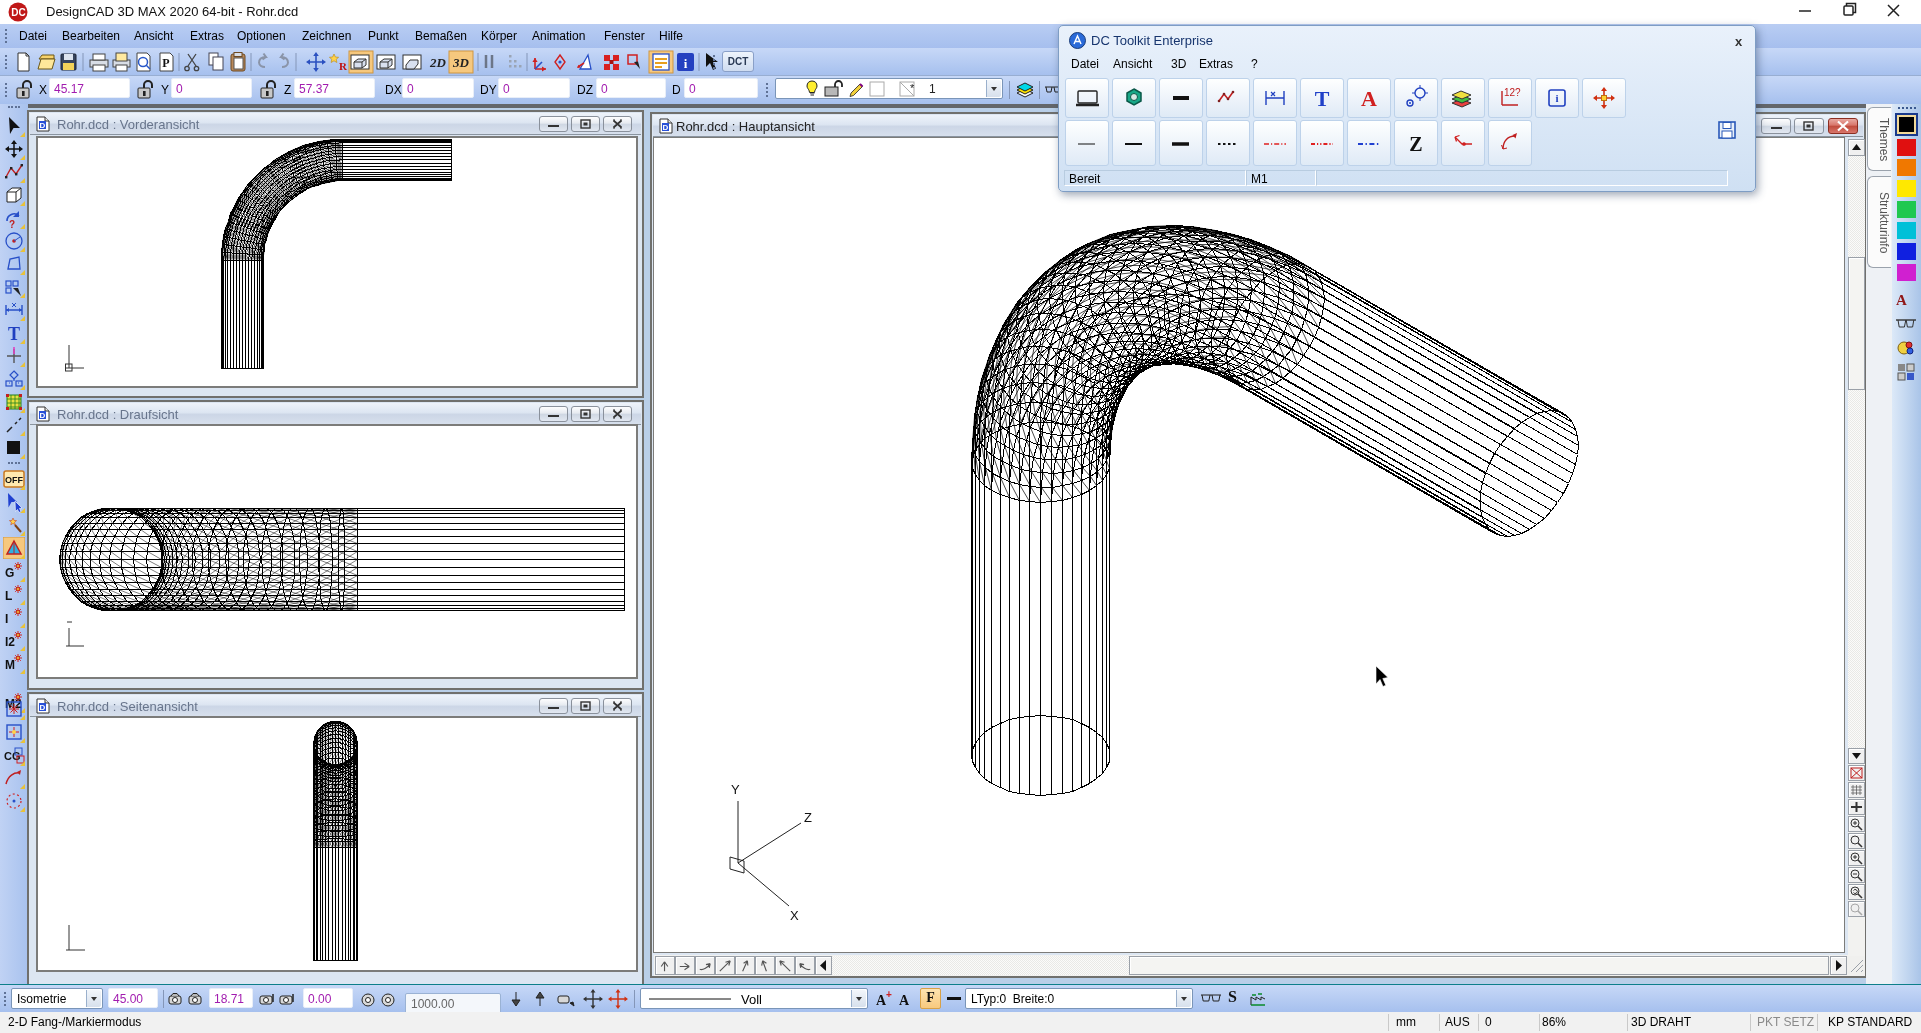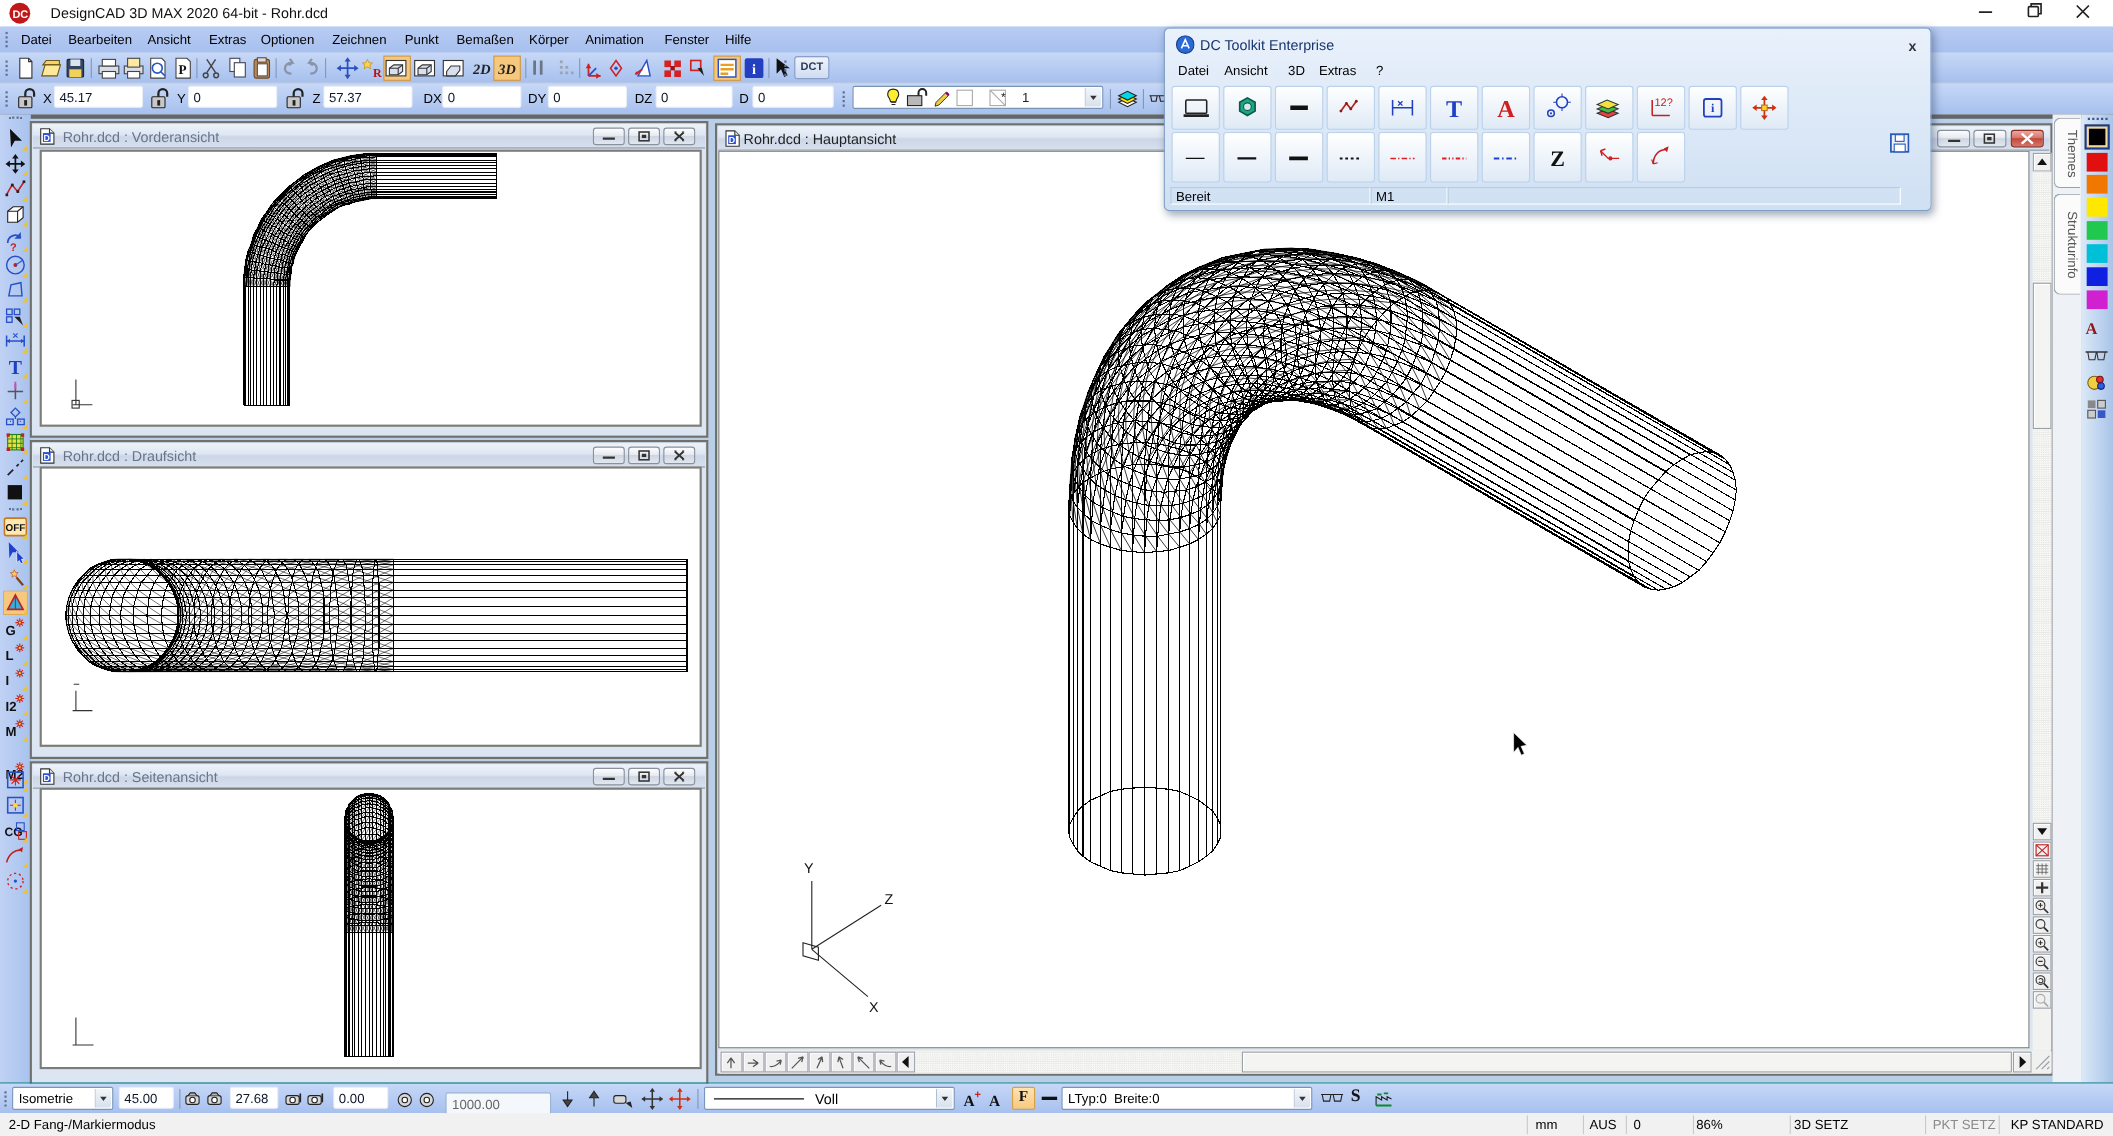--- a/index.html
+++ b/index.html
@@ -2,21 +2,21 @@
 <html><head><meta charset="utf-8"><style>
 *{margin:0;padding:0;box-sizing:border-box}
 html,body{width:1921px;height:1033px;overflow:hidden;font-family:"Liberation Sans",sans-serif;background:#fff}
 .abs{position:absolute}
 #titlebar{left:0;top:0;width:1921px;height:24px;background:#fff}
 #titlebar .txt{left:46px;top:4px;font-size:13px;color:#111}
 #menubar{left:0;top:24px;width:1921px;height:24px;background:linear-gradient(#b9cdf3,#a6bfee)}
 .grip{width:5px;border-left:2px dotted #5f7296;height:14px}
 #toolbar{left:0;top:48px;width:1921px;height:28px;background:linear-gradient(#c7d8f7,#a6c0ee);border-bottom:1px solid #98aed2}
 #coordbar{left:0;top:76px;width:1921px;height:28px;background:linear-gradient(#c7d8f7,#a6c0ee)}
-.field{top:2px;height:20px;background:#fff;border:1px solid #e8eef8;border-radius:2px;font-size:12px;color:#0f172a;padding:3px 4px 0 4px}
+.field{top:2px;height:20px;background:#fff;border:1px solid #e8eef8;border-radius:2px;font-size:12px;color:#a21caf;padding:3px 4px 0 4px}
 .flab{top:7px;font-size:12px;color:#000}
 #mdi{left:0;top:104px;width:1921px;height:880px;background:#b9cfe8;border-top:4px solid #63666b}
 #lbar{left:0;top:104px;width:28px;height:880px;background:linear-gradient(90deg,#c0d2f4,#a8c2ee)}
 .licon{left:3px;width:22px;height:22px}
 .ltri{position:absolute;right:0;bottom:0;width:0;height:0;border-left:5px solid transparent;border-bottom:5px solid #e8c23a}
 .cwin{background:#dce6f2;border:2px solid #70706d}
 .ctitle{left:1px;top:1px;right:1px;height:22px;background:linear-gradient(#eef3fa 0%,#dde6f2 45%,#ccd6e6 55%,#d7e0ed 100%);border-bottom:1px solid #8a949f;color:#68758c;font-size:13px}
 .cbtn{top:3px;width:29px;height:16px;border:1px solid #8a919c;border-radius:3px;background:linear-gradient(#fdfdfe 0%,#e6eaf0 45%,#ced6e2 50%,#e2e8f1 100%)}
 .canvas{background:#fff;border:2px solid #7c7c7a}
 svg{display:block}
@@ -1043,21 +1043,21 @@
 <svg class="abs" style="left:167px;top:5px" width="40" height="18" viewBox="0 0 40 18">
       <g stroke="#222" fill="#d8d8d8">
         <rect x="2" y="6" width="12" height="8" rx="2"></rect>
         <circle cx="8" cy="10" r="2.5" fill="#fff"></circle>
         <path d="M4 6l2-2.5h4L12 6" fill="#b8b8b8"></path>
         <rect x="22" y="6" width="12" height="8" rx="2"></rect>
         <circle cx="28" cy="10" r="2.5" fill="#fff"></circle>
         <path d="M24 6l2-2.5h4L32 6" fill="#b8b8b8"></path>
       </g>
     </svg>
-<div class="abs field" style="left:209px;top:3px;width:44px">27.68</div>
+<div class="abs field" style="left:209px;top:3px;width:44px">18.71</div>
 <svg class="abs" style="left:258px;top:5px" width="40" height="18" viewBox="0 0 40 18">
       <g stroke="#222" fill="#d8d8d8">
         <rect x="2" y="6" width="12" height="8" rx="2"></rect>
         <circle cx="8" cy="10" r="2.5" fill="#fff"></circle>
         <path d="M15 4v8" stroke-width="1.5"></path>
         <rect x="22" y="6" width="12" height="8" rx="2"></rect>
         <circle cx="28" cy="10" r="2.5" fill="#fff"></circle>
         <path d="M35 4v8" stroke-width="1.5"></path>
       </g>
     </svg>
@@ -1121,18 +1121,18 @@
 <div class="abs" style="left:8px;top:3px">2-D Fang-/Markiermodus</div>
 <div class="abs sdiv" style="left:1388px"></div>
 <div class="abs" style="left:1396px;top:3px">mm</div>
 <div class="abs sdiv" style="left:1439px"></div>
 <div class="abs" style="left:1445px;top:3px">AUS</div>
 <div class="abs sdiv" style="left:1478px"></div>
 <div class="abs" style="left:1485px;top:3px">0</div>
 <div class="abs sdiv" style="left:1539px"></div>
 <div class="abs" style="left:1542px;top:3px">86%</div>
 <div class="abs sdiv" style="left:1627px"></div>
-<div class="abs" style="left:1631px;top:3px">3D SETZ</div>
+<div class="abs" style="left:1631px;top:3px">3D DRAHT</div>
 <div class="abs sdiv" style="left:1750px"></div>
 <div class="abs" style="left:1757px;top:3px;color:#8a8a8a">PKT SETZ</div>
 <div class="abs sdiv" style="left:1817px"></div>
 <div class="abs" style="left:1828px;top:3px">KP STANDARD</div>
 </div>
 
 </body></html>

